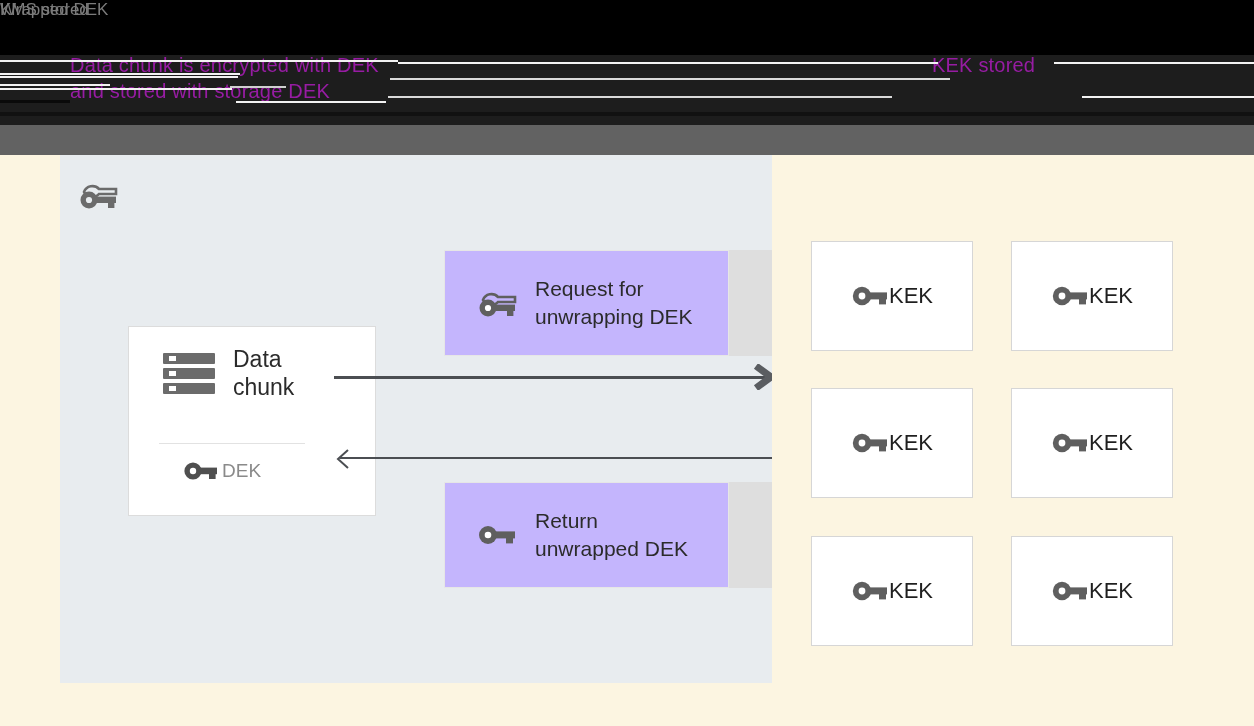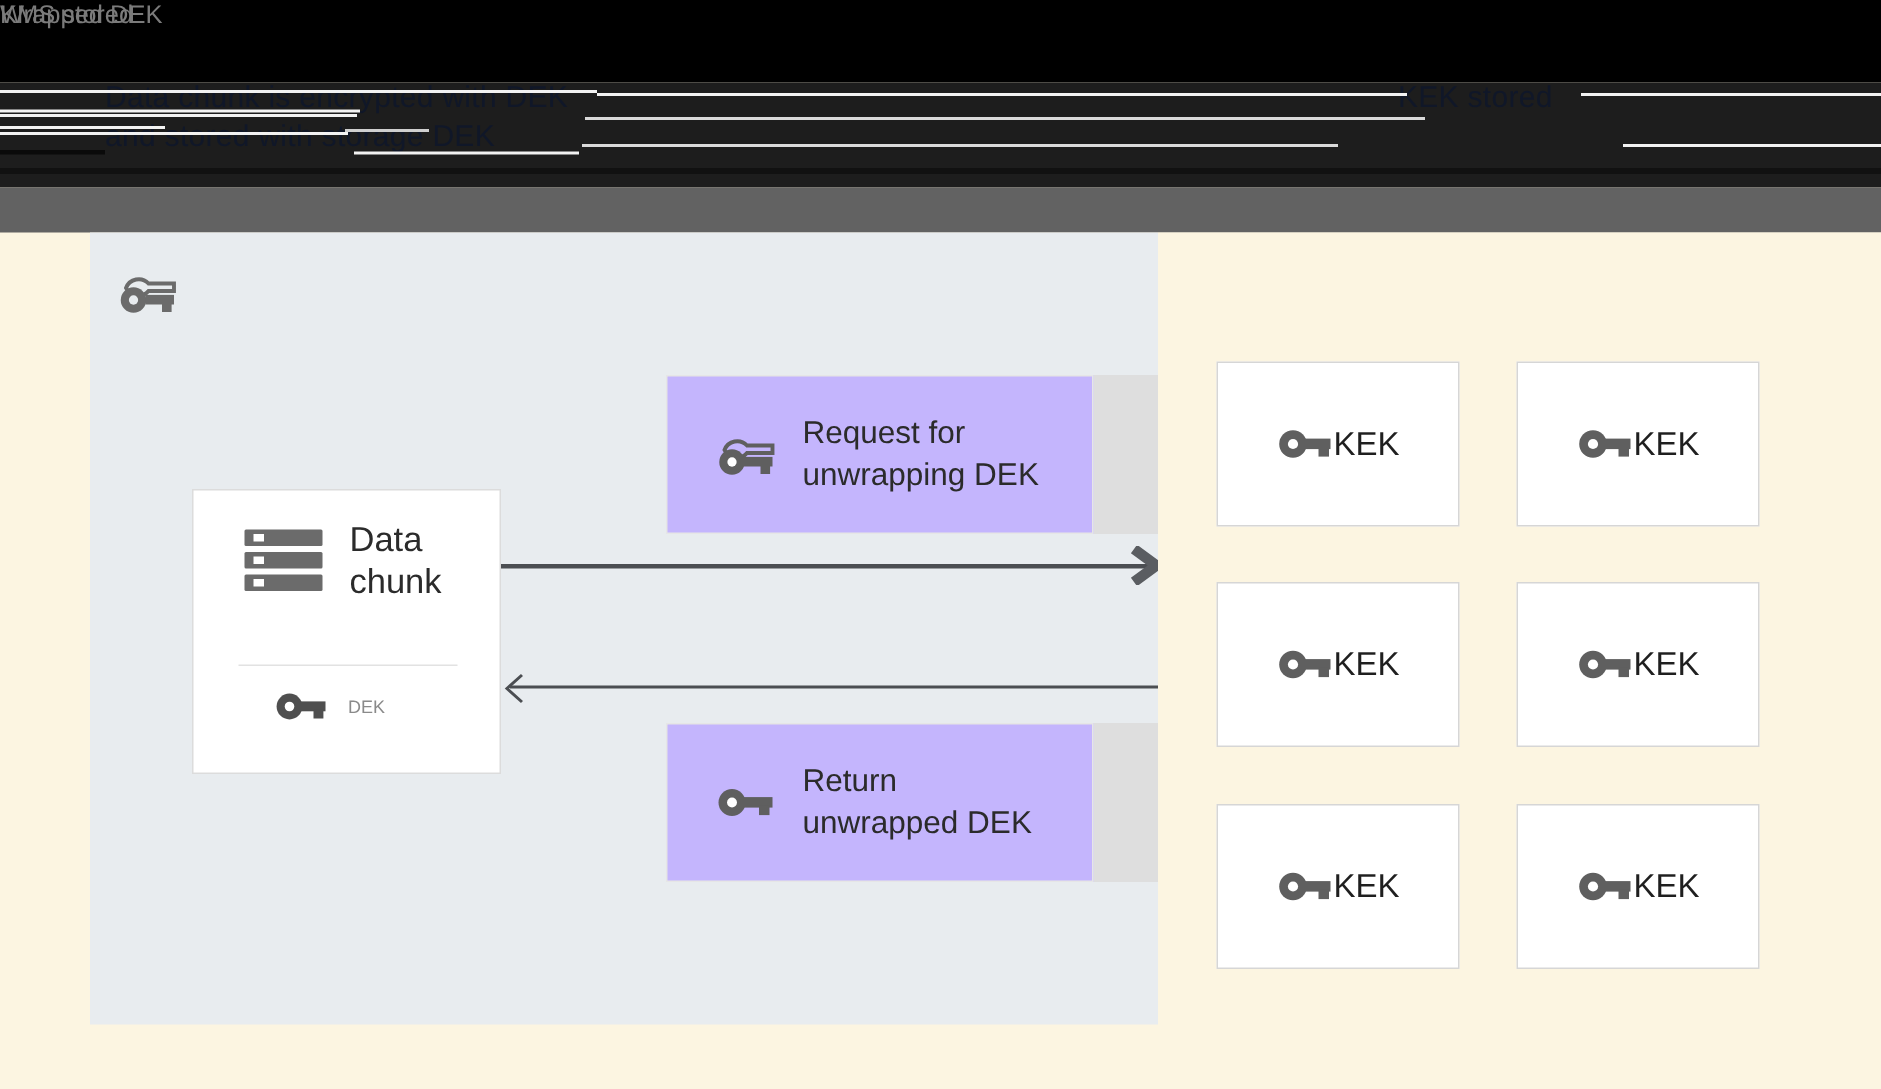--- a/index.html
+++ b/index.html
@@ -35,21 +35,21 @@
     background: #1d1d1d;
   }
   .chrome-grey {
     position: absolute;
     left: 0; top: 125px;
     width: 1254px; height: 30px;
     background: #626262;
   }
   .chrome-text {
     position: absolute;
-    color: #0f172a;
+    color: #a21caf;
     font-size: 20px;
     line-height: 26px;
     letter-spacing: 0.2px;
     white-space: nowrap;
     opacity: 0.92;
   }
   .chrome-text.left  { left: 70px; top: 52px; }
   .chrome-text.right { left: 932px; top: 52px; }
 
   
@@ -86,21 +86,21 @@
 
   
   .icon { display: block; }
 
   .icon-key-hdr { position: absolute; left: 78px; top: 180px; }
 
   
   .card-datachunk {
     position: absolute;
     left: 128px; top: 326px;
-    width: 206px; height: 190px;
+    width: 248px; height: 190px;
     background: #ffffff;
     border: 1px solid #dcdcdc;
     box-sizing: border-box;
   }
   .dc-top {
     position: absolute;
     left: 0; top: 18px;
     width: 100%;
     display: flex;
     align-items: center;
@@ -124,22 +124,22 @@
   .dc-bottom {
     position: absolute;
     left: 0; top: 132px;
     width: 100%;
     display: flex;
     align-items: center;
     padding-left: 55px;
     box-sizing: border-box;
   }
   .dc-bottom .label {
-    margin-left: 14px;
-    font-size: 12px;
+    margin-left: 4px;
+    font-size: 19px;
     line-height: 20px;
     color: #8a8a8a;
   }
 
   
   .msgbox {
     position: absolute;
     background: #c4b5fd;
     border: 1px solid #e6e6e6;
     box-sizing: border-box;

